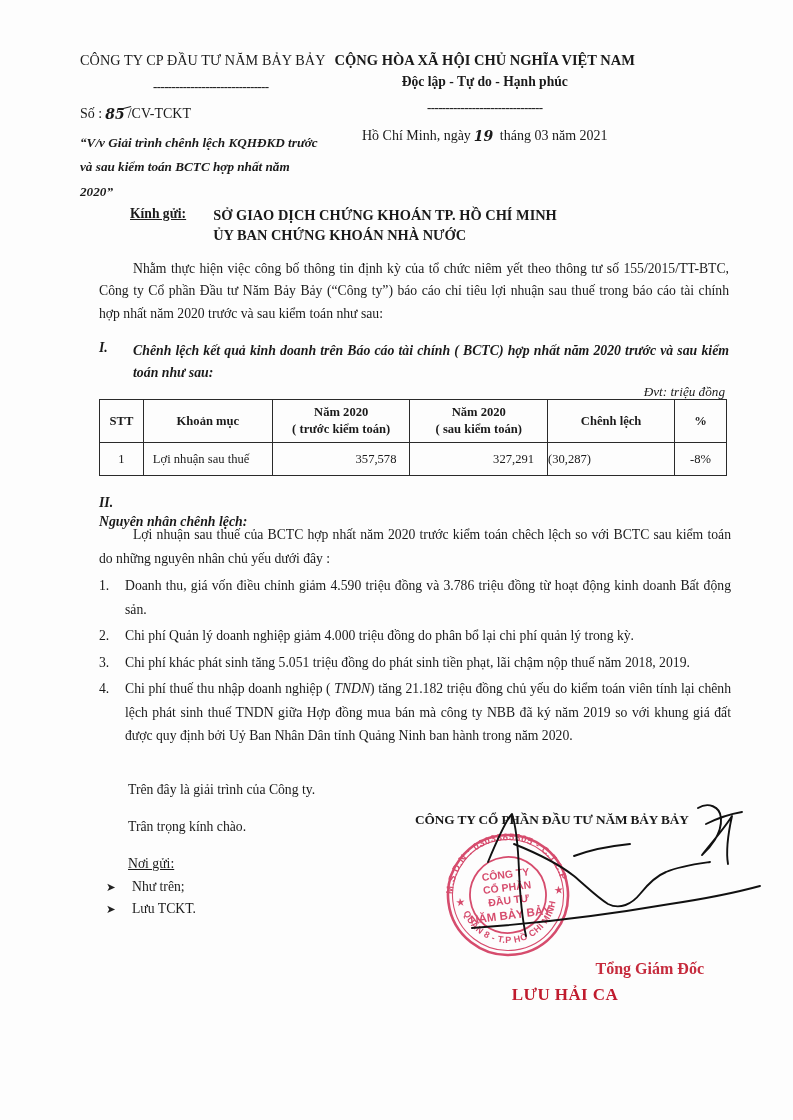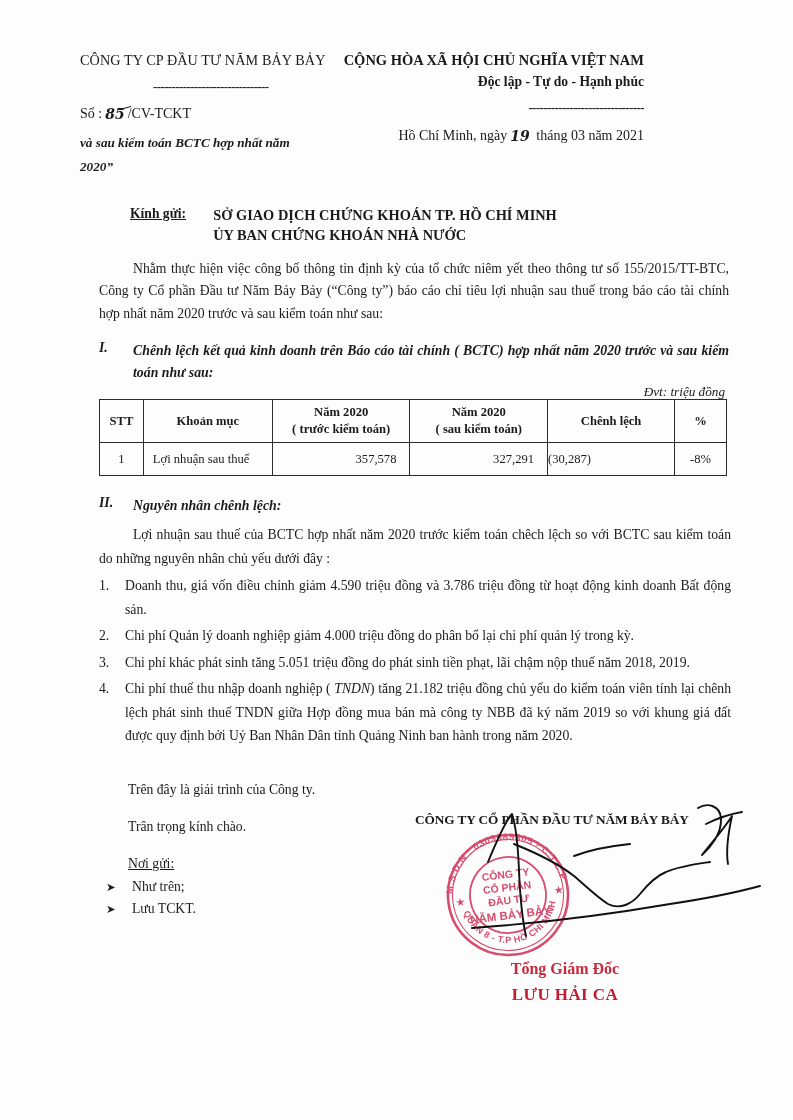--- a/index.html
+++ b/index.html
@@ -29,21 +29,21 @@
   }
   .hdr-left {
     width: 330px;
     padding-left: 80px;
     box-sizing: border-box;
   }
   .hdr-right {
     width: 463px;
     padding-right: 60px;
     box-sizing: border-box;
-    text-align: right;
+    text-align: center;
   }
   .org-name {
     font-size: 14.2px;
     letter-spacing: .1px;
     white-space: nowrap;
   }
   .nation-name {
     font-size: 14.5px;
     font-weight: bold;
     white-space: nowrap;
@@ -143,21 +143,21 @@
     position: absolute;
     display: flex;
     font-size: 13.8px;
     font-style: italic;
     font-weight: bold;
   }
   .sec-num { width: 34px; flex: none; }
   .sec-text { width: 596px; line-height: 1.6; text-align: justify; }
 
   #sec1 { top: 340px; left: 99px; width: 630px; }
-  #sec2 { top: 495px; left: 99px; width: 630px; }
+  #sec2 { top: 495px; left: 99px; width: 630px; flex-direction: column; }
 
   .unit-note {
     position: absolute;
     top: 384px;
     right: 68px;
     font-size: 13.2px;
     font-style: italic;
   }
 
   
@@ -253,23 +253,23 @@
   }
   .sig-company {
     font-size: 13.3px;
     font-weight: bold;
     white-space: nowrap;
     letter-spacing: -0.1px;
   }
   .sig-title {
     position: absolute;
     top: 960px;
-    left: 415px;
+    left: 404px;
     width: 300px;
-    text-align: center;
+    text-align: right;
     font-size: 16px;
     font-weight: bold;
     color: #c62b3d;
   }
   .sig-name {
     position: absolute;
     top: 985px;
     left: 415px;
     width: 300px;
     text-align: center;
@@ -303,20 +303,21 @@
 <div id="page">
 
   <div class="header">
     <div class="hdr-left">
       <div class="org-name">CÔNG TY CP ĐẦU TƯ NĂM BẢY BẢY</div>
       <div class="rule">-------------------------------</div>
       <div class="doc-no">
         <span>Số :</span><span class="hand hand-strike">85</span><span>/CV-TCKT</span>
       </div>
       <div class="subject">
+        <div>“V/v Giải trình chênh lệch KQHĐKD trước</div>
         <div>và sau kiểm toán BCTC hợp nhất năm 2020”</div>
       </div>
     </div>
     <div class="hdr-right">
       <div class="nation-name">CỘNG HÒA XÃ HỘI CHỦ NGHĨA VIỆT NAM</div>
       <div class="motto">Độc lập - Tự do - Hạnh phúc</div>
       <div class="rule">-------------------------------</div>
       <div class="date-line">
         <span>Hồ Chí Minh, ngày</span><span class="hand">19</span> <span>tháng 03 năm 2021</span>
       </div>

